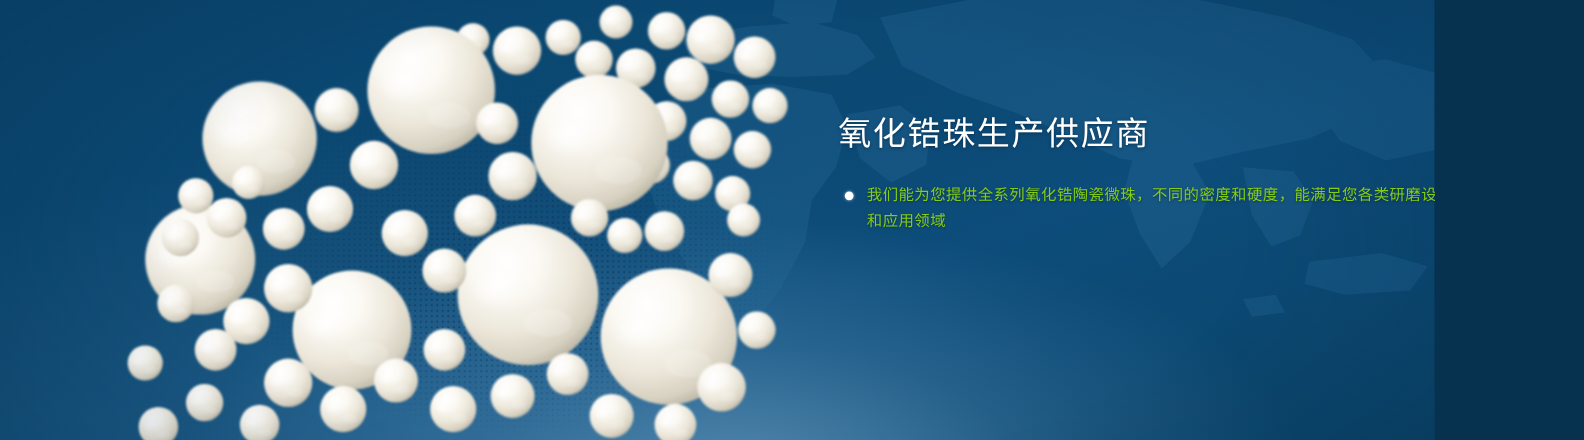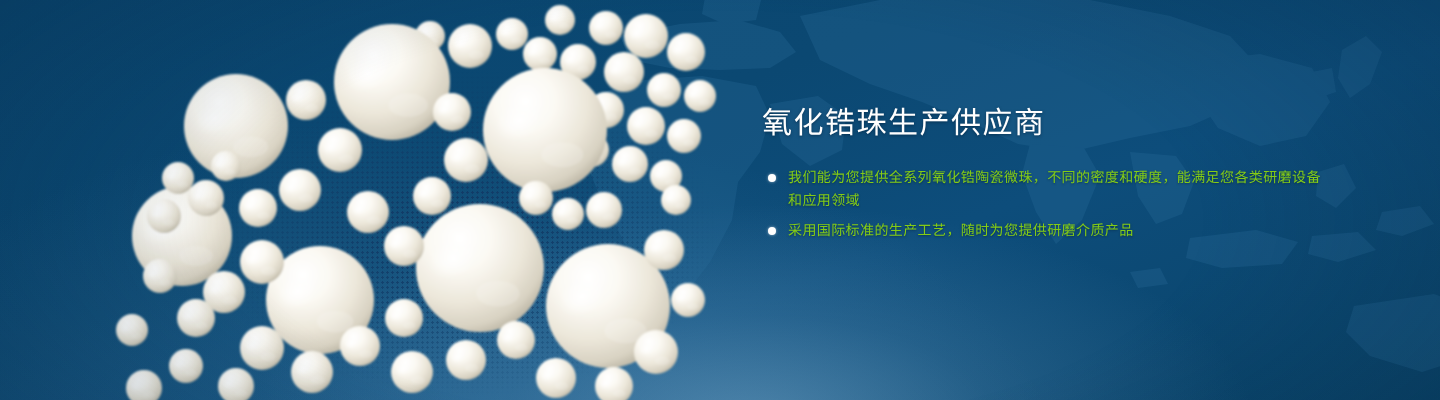--- a/index.html
+++ b/index.html
@@ -7,21 +7,21 @@
     margin: 0;
     padding: 0;
     background: #06314f;
   }
   body {
     font-family: "Liberation Sans", "DejaVu Sans", sans-serif;
   }
 
   .banner {
     position: relative;
-    width: 1440px;
+    width: 1304px;
     height: 400px;
     overflow: hidden;
     background: #0a456f;
   }
 
   
   .bg-base {
     position: absolute;
     inset: 0;
     background:
@@ -270,20 +270,16 @@
   <div class="bg-vignette"></div>
 
   <div class="copy">
     <h1 class="headline">氧化锆珠生产供应商</h1>
 
     <ul class="bullets">
       <li class="bullet">
         <span class="dot"></span>
         <span>我们能为您提供全系列氧化锆陶瓷微珠，不同的密度和硬度，能满足您各类研磨设备和应用领域</span>
       </li>
-      <li class="bullet">
-        <span class="dot"></span>
-        <span>采用国际标准的生产工艺，随时为您提供研磨介质产品</span>
-      </li>
     </ul>
   </div>
 
 </div>
 
 </body></html>

